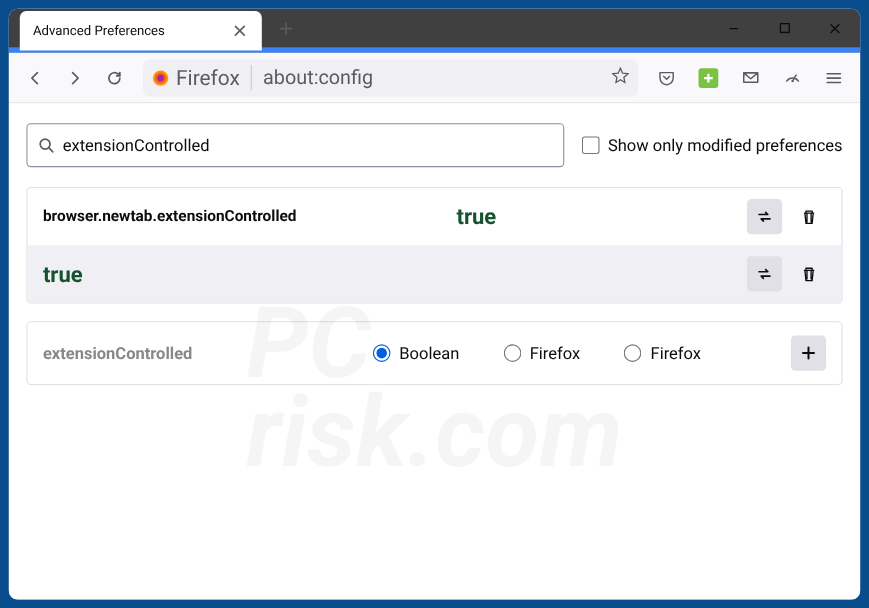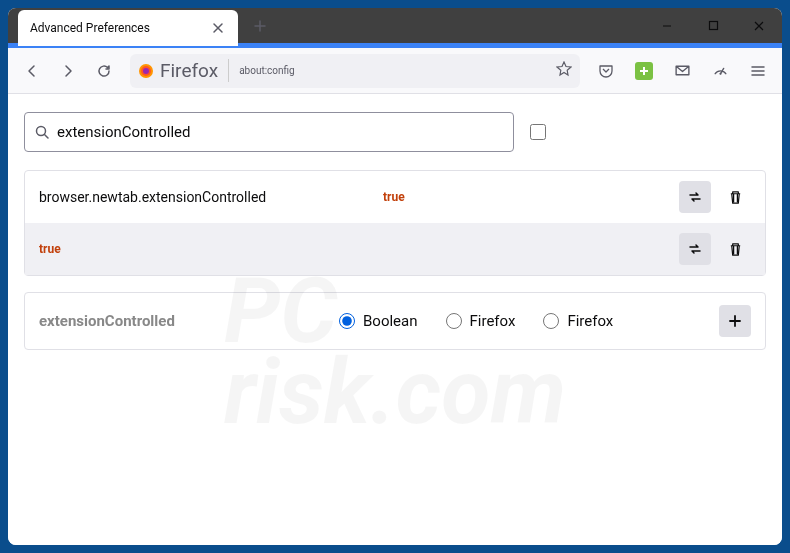--- a/index.html
+++ b/index.html
@@ -12,46 +12,46 @@
     .tab-close { width: 16px; height: 16px; display: flex; align-items: center; justify-content: center; color: #5b5b66; cursor: pointer; }
     .newtab-btn { width: 28px; height: 28px; display: flex; align-items: center; justify-content: center; margin-left: 8px; color: #5b5b66; cursor: pointer; }
     .window-controls { margin-left: auto; display: flex; gap: 0; }
     .window-btn { width: 46px; height: 40px; display: flex; align-items: center; justify-content: center; color: #0c0c0d; cursor: pointer; }
     
     .toolbar { display: flex; align-items: center; height: 46px; padding: 0 8px; gap: 4px; background: #f9f9fb; border-bottom: 1px solid #e0e0e6; }
     .nav-btn { width: 32px; height: 32px; display: flex; align-items: center; justify-content: center; color: #5b5b66; cursor: pointer; border-radius: 4px; }
     .urlbar { flex: 1; display: flex; align-items: center; height: 34px; background: #f0f0f4; border-radius: 6px; padding: 0 8px; margin: 0 6px; }
     .identity { display: flex; align-items: center; gap: 6px; padding-right: 10px; border-right: 1px solid #ccc; margin-right: 10px; }
     .identity-text { font-size: 19px; color: #5b5b66; }
-    .url-text { font-size: 10px; color: #5b5b66; flex: 1; }
+    .url-text { font-size: 18px; color: #5b5b66; flex: 1; }
     .urlbar-actions { display: flex; gap: 10px; align-items: center; }
     .toolbar-icons { display: flex; gap: 6px; align-items: center; }
     .toolbar-icon { width: 32px; height: 32px; display: flex; align-items: center; justify-content: center; cursor: pointer; color: #5b5b66; }
     
     .content { flex: 1; padding: 18px 16px; background: #fff; position: relative; }
     
     .search-row { display: flex; align-items: center; gap: 16px; margin-bottom: 18px; }
     .searchbox { flex: 1; display: flex; align-items: center; height: 40px; border: 1px solid #8f8f9d; border-radius: 4px; padding: 0 10px; max-width: 490px; }
     .searchbox svg { color: #5b5b66; margin-right: 8px; }
     .searchbox input { border: none; outline: none; font-size: 15px; flex: 1; color: #0c0c0d; }
     .checkbox-label { display: flex; align-items: center; gap: 8px; font-size: 15px; color: #0c0c0d; cursor: pointer; }
     .checkbox-label input { width: 16px; height: 16px; }
     
     .pref-list { border: 1px solid #e0e0e6; border-radius: 4px; }
     .pref-row { display: flex; align-items: center; padding: 10px 14px; min-height: 44px; }
     .pref-row.striped { background: #f0f0f4; }
-    .pref-name { font-size: 14px; font-weight: 400; color: #0c0c0d; width: 344px; word-break: break-all; padding-right: 3px; }
-    .pref-value { font-size: 12px; font-weight: 700; color: #c2410c; flex: 1; }
+    .pref-name { font-size: 14px; font-weight: 700; color: #0c0c0d; width: 376px; word-break: break-all; padding-right: 3px; }
+    .pref-value { font-size: 20px; font-weight: 700; color: #14532d; flex: 1; }
     .pref-actions { display: flex; gap: 8px; }
     .action-btn { width: 32px; height: 32px; background: #e0e0e6; border-radius: 4px; display: flex; align-items: center; justify-content: center; cursor: pointer; color: #0c0c0d; }
     .action-btn.plain { background: transparent; }
     
     .add-row { display: flex; align-items: center; padding: 12px 14px; border: 1px solid #e0e0e6; border-radius: 4px; margin-top: 16px; }
     .add-name { font-size: 15px; font-weight: 700; color: #888; width: 300px; }
-    .radio-group { display: flex; gap: 28px; flex: 1; align-items: flex-end; }
+    .radio-group { display: flex; gap: 40px; flex: 1; align-items: flex-end; }
     .radio-opt { display: flex; align-items: center; gap: 8px; font-size: 15px; color: #0c0c0d; cursor: pointer; }
     .radio-opt input { width: 16px; height: 16px; accent-color: #0060df; }
     
     .watermark { position: absolute; top: 50%; left: 50%; transform: translate(-50%, -30%); font-size: 90px; font-weight: 700; color: rgba(0,0,0,0.04); pointer-events: none; text-align: left; line-height: 0.9; white-space: nowrap; font-style: italic; }
     
     .fox-icon { width: 16px; height: 16px; }
     .ext-icon { width: 18px; height: 18px; background: #7bc143; border-radius: 3px; display: flex; align-items: center; justify-content: center; }
   </style>
 </head>
 <body>
@@ -166,20 +166,21 @@
     <div class="search-row">
       <div class="searchbox">
         <svg width="14" height="14" viewBox="0 0 14 14">
             <circle cx="6" cy="6" r="4.5" stroke="currentColor" stroke-width="1.5" fill="none"></circle>
             <path d="M9.5 9.5L13 13" stroke="currentColor" stroke-width="1.5" stroke-linecap="round"></path>
           </svg>
         <input type="text" value="extensionControlled" style="">
       </div>
       <label class="checkbox-label">
         <input type="checkbox" style="">
+        <span>Show only modified preferences</span>
       </label>
     </div>
 
     <div class="pref-list">
       <div class="pref-row">
         <div class="pref-name">browser.newtab.extensionControlled</div>
         <div class="pref-value">true</div>
         <div class="pref-actions">
           <div class="action-btn">
             <svg width="16" height="16" viewBox="0 0 16 16">

